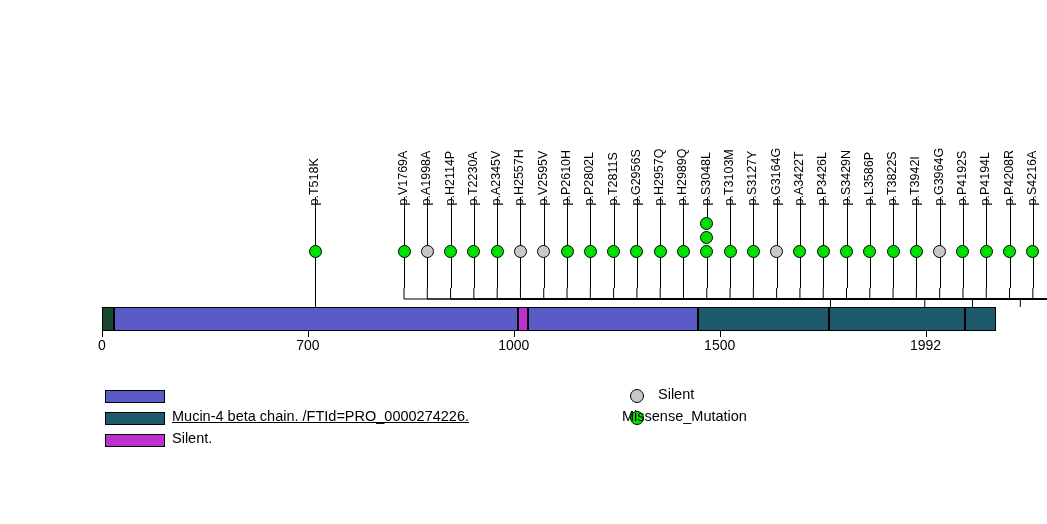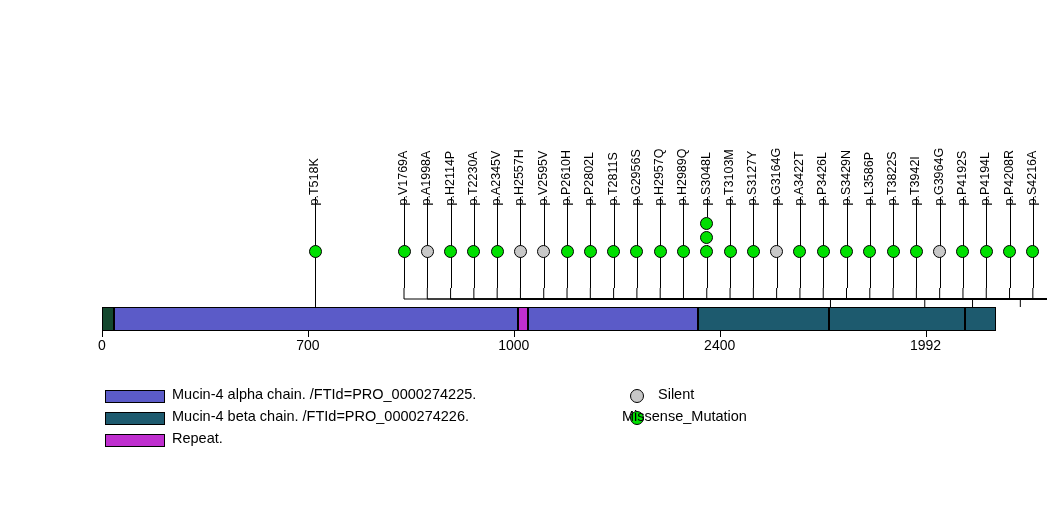--- a/index.html
+++ b/index.html
@@ -212,31 +212,30 @@
     </div>
 
   <div id="axis">
       <div class="tick" style="left: 102px; top: 331px;"></div>
       <div class="ticklab" style="left: 102px; top: 337px;">0</div>
       <div class="tick" style="left: 307.9px; top: 331px;"></div>
       <div class="ticklab" style="left: 307.9px; top: 337px;">700</div>
       <div class="tick" style="left: 513.8px; top: 331px;"></div>
       <div class="ticklab" style="left: 513.8px; top: 337px;">1000</div>
       <div class="tick" style="left: 719.7px; top: 331px;"></div>
-      <div class="ticklab" style="left: 719.7px; top: 337px;">2400</div>
+      <div class="ticklab" style="left: 719.7px; top: 337px;">1500</div>
       <div class="tick" style="left: 925.6px; top: 331px;"></div>
       <div class="ticklab" style="left: 925.6px; top: 337px;">1992</div>
     </div>
 
   <div id="legend">
       <div class="lgswatch" style="background: rgb(91, 91, 200); left: 105px; top: 390px;"></div>
-      <div class="lgtext" style="left: 172px; top: 386px;">Mucin-4 alpha chain. /FTId=PRO_0000274225.</div>
       <div class="lgswatch" style="background: rgb(29, 90, 110); left: 105px; top: 412px;"></div>
-      <div class="lgtext" style="left: 172px; top: 408px;">Mucin-4 beta chain. /FTId=PRO_0000274226.</div>
+      <div class="lgtext" style="left: 172px; top: 408px; text-decoration: underline;">Mucin-4 beta chain. /FTId=PRO_0000274226.</div>
       <div class="lgswatch" style="background: rgb(191, 47, 207); left: 105px; top: 434px;"></div>
-      <div class="lgtext" style="left: 172px; top: 430px;">Repeat.</div>
+      <div class="lgtext" style="left: 172px; top: 430px;">Silent.</div>
       <div class="lgdot" style="background: rgb(200, 200, 200); left: 630px; top: 389px;"></div>
       <div class="lgtext" style="left: 658px; top: 386px;">Silent</div>
       <div class="lgdot" style="background: rgb(0, 224, 0); left: 630px; top: 411px;"></div>
       <div class="lgtext" style="left: 622px; top: 408px;">Missense_Mutation</div>
     </div>
 
 </div>
 
 </body></html>

